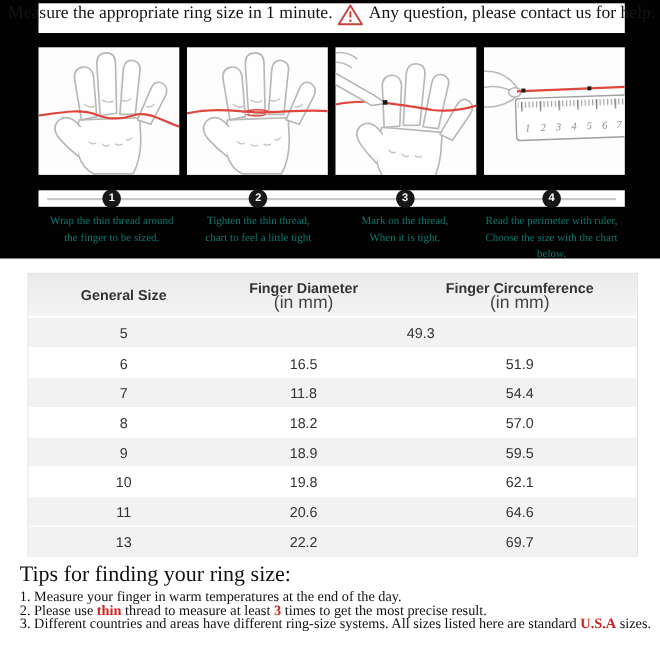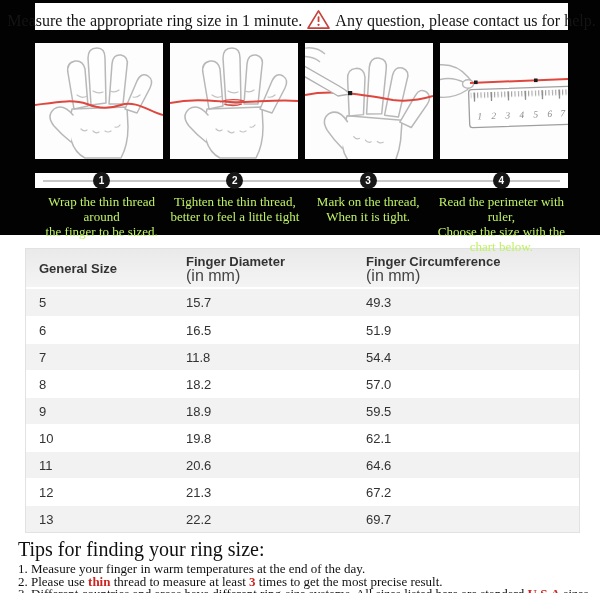--- a/index.html
+++ b/index.html
@@ -8,21 +8,21 @@
     width:600px; height:593px; background:#ffffff; overflow:hidden;
     font-family:"Liberation Serif", serif; position:relative;
   }
   
   .black-section {
     width:600px; height:235px; background:#020202;
     padding:3px 32px 0 35px;
   }
   .title-bar {
     height:27px; background:#ffffff;
-    display:flex; align-items:flex-end; justify-content:center; gap:5px;
+    display:flex; align-items:flex-start; justify-content:center; gap:5px;
     font-size:16px; color:#141414; white-space:nowrap;
   }
   .warn { display:inline-flex; align-items:center; }
   .panels { display:flex; gap:7px; margin-top:13px; height:116px; }
   .panel { flex:1; background:#fdfdfd; overflow:hidden; }
   .panel svg { width:100%; height:100%; display:block; }
   .progress {
     margin-top:14px; height:15px; background:#ffffff; position:relative;
     display:flex; align-items:center;
   }
@@ -30,28 +30,29 @@
     position:absolute; left:8px; right:8px; top:7px; height:1.5px; background:#c7c7c7;
   }
   .dot-cell { width:25%; display:flex; justify-content:center; position:relative; }
   .dot {
     width:17px; height:17px; border-radius:50%; background:#171717;
     color:#fff; font-family:"Liberation Sans", sans-serif; font-size:10px; font-weight:bold;
     display:flex; align-items:center; justify-content:center; position:relative; top:0px;
   }
   .captions { display:flex; margin-top:6px; }
   .caption {
-    width:25%; text-align:center; color:#bef264;
-    font-size:13px; line-height:15px; padding:0 2px;
+    width:25%; text-align:center; color:#0f766e;
+    font-size:10px; line-height:15px; padding:0 2px;
   }
   
   .size-table {
     margin:13px 0 0 25px; width:555px;
     font-family:"Liberation Sans", sans-serif;
     border:1px solid #e2e2e2;
+    text-align:center;
   }
   .thead {
     height:40px; background:linear-gradient(#eaeaea, #f4f4f4);
     display:flex; align-items:center; border-bottom:2px solid #ffffff;
   }
   .col1 { width:160px; padding-left:13px; }
   .col2 { width:180px; }
   .col3 { flex:1; }
   .th-title { font-size:13px; font-weight:bold; color:#333; line-height:15px; }
   .th-sub { font-size:16px; color:#454545; line-height:14px; }
@@ -199,21 +200,21 @@
         </div>
     </div>
 
     <div class="captions">
       <div class="caption">
         <div>Wrap the thin thread around</div>
         <div>the finger to be sized.</div>
       </div>
       <div class="caption">
         <div>Tighten the thin thread,</div>
-        <div>better to feel a little tight</div>
+        <div>chart to feel a little tight</div>
       </div>
       <div class="caption">
         <div>Mark on the thread,</div>
         <div>When it is tight.</div>
       </div>
       <div class="caption">
         <div>Read the perimeter with ruler,</div>
         <div>Choose the size with the chart below.</div>
       </div>
     </div>
@@ -229,21 +230,20 @@
         <div class="th-sub">(in mm)</div>
       </div>
       <div class="col3">
         <div class="th-title">Finger Circumference</div>
         <div class="th-sub">(in mm)</div>
       </div>
     </div>
 
     <div class="trow alt">
       <div class="col1">5</div>
-      <div class="col2">15.7</div>
       <div class="col3">49.3</div>
     </div>
     <div class="trow plain">
       <div class="col1">6</div>
       <div class="col2">16.5</div>
       <div class="col3">51.9</div>
     </div>
     <div class="trow alt">
       <div class="col1">7</div>
       <div class="col2">11.8</div>
@@ -261,25 +261,20 @@
     </div>
     <div class="trow plain">
       <div class="col1">10</div>
       <div class="col2">19.8</div>
       <div class="col3">62.1</div>
     </div>
     <div class="trow alt">
       <div class="col1">11</div>
       <div class="col2">20.6</div>
       <div class="col3">64.6</div>
-    </div>
-    <div class="trow plain">
-      <div class="col1">12</div>
-      <div class="col2">21.3</div>
-      <div class="col3">67.2</div>
     </div>
     <div class="trow alt">
       <div class="col1">13</div>
       <div class="col2">22.2</div>
       <div class="col3">69.7</div>
     </div>
   </div>
 
   <div class="tips">
     <div class="tips-heading">Tips for finding your ring size:</div>

